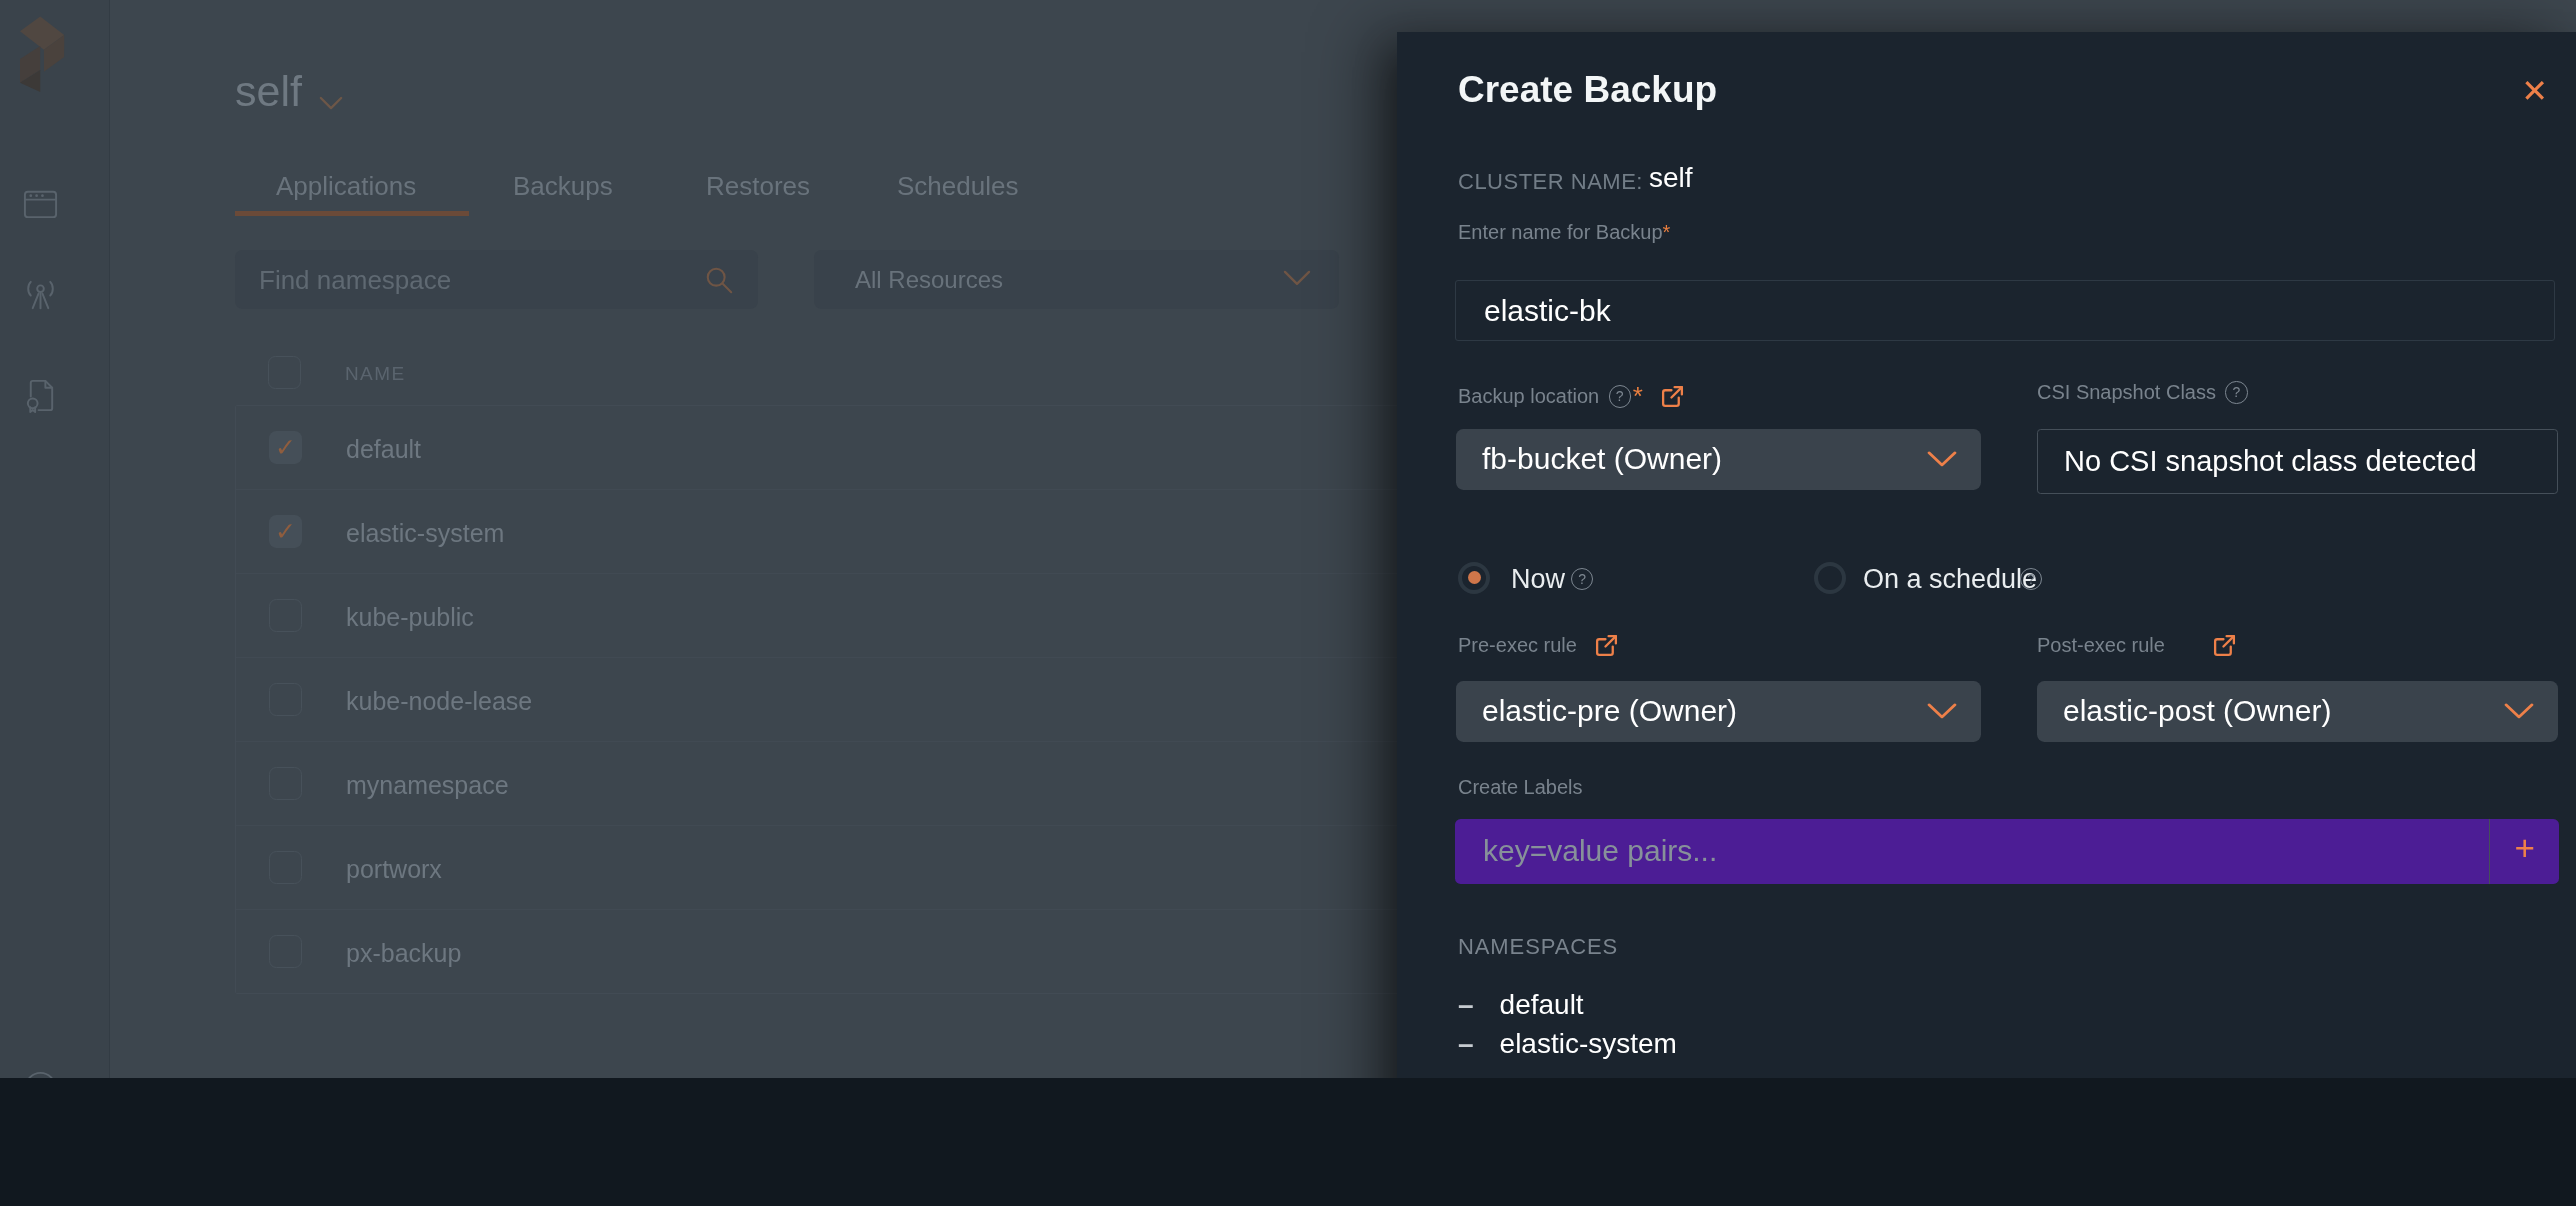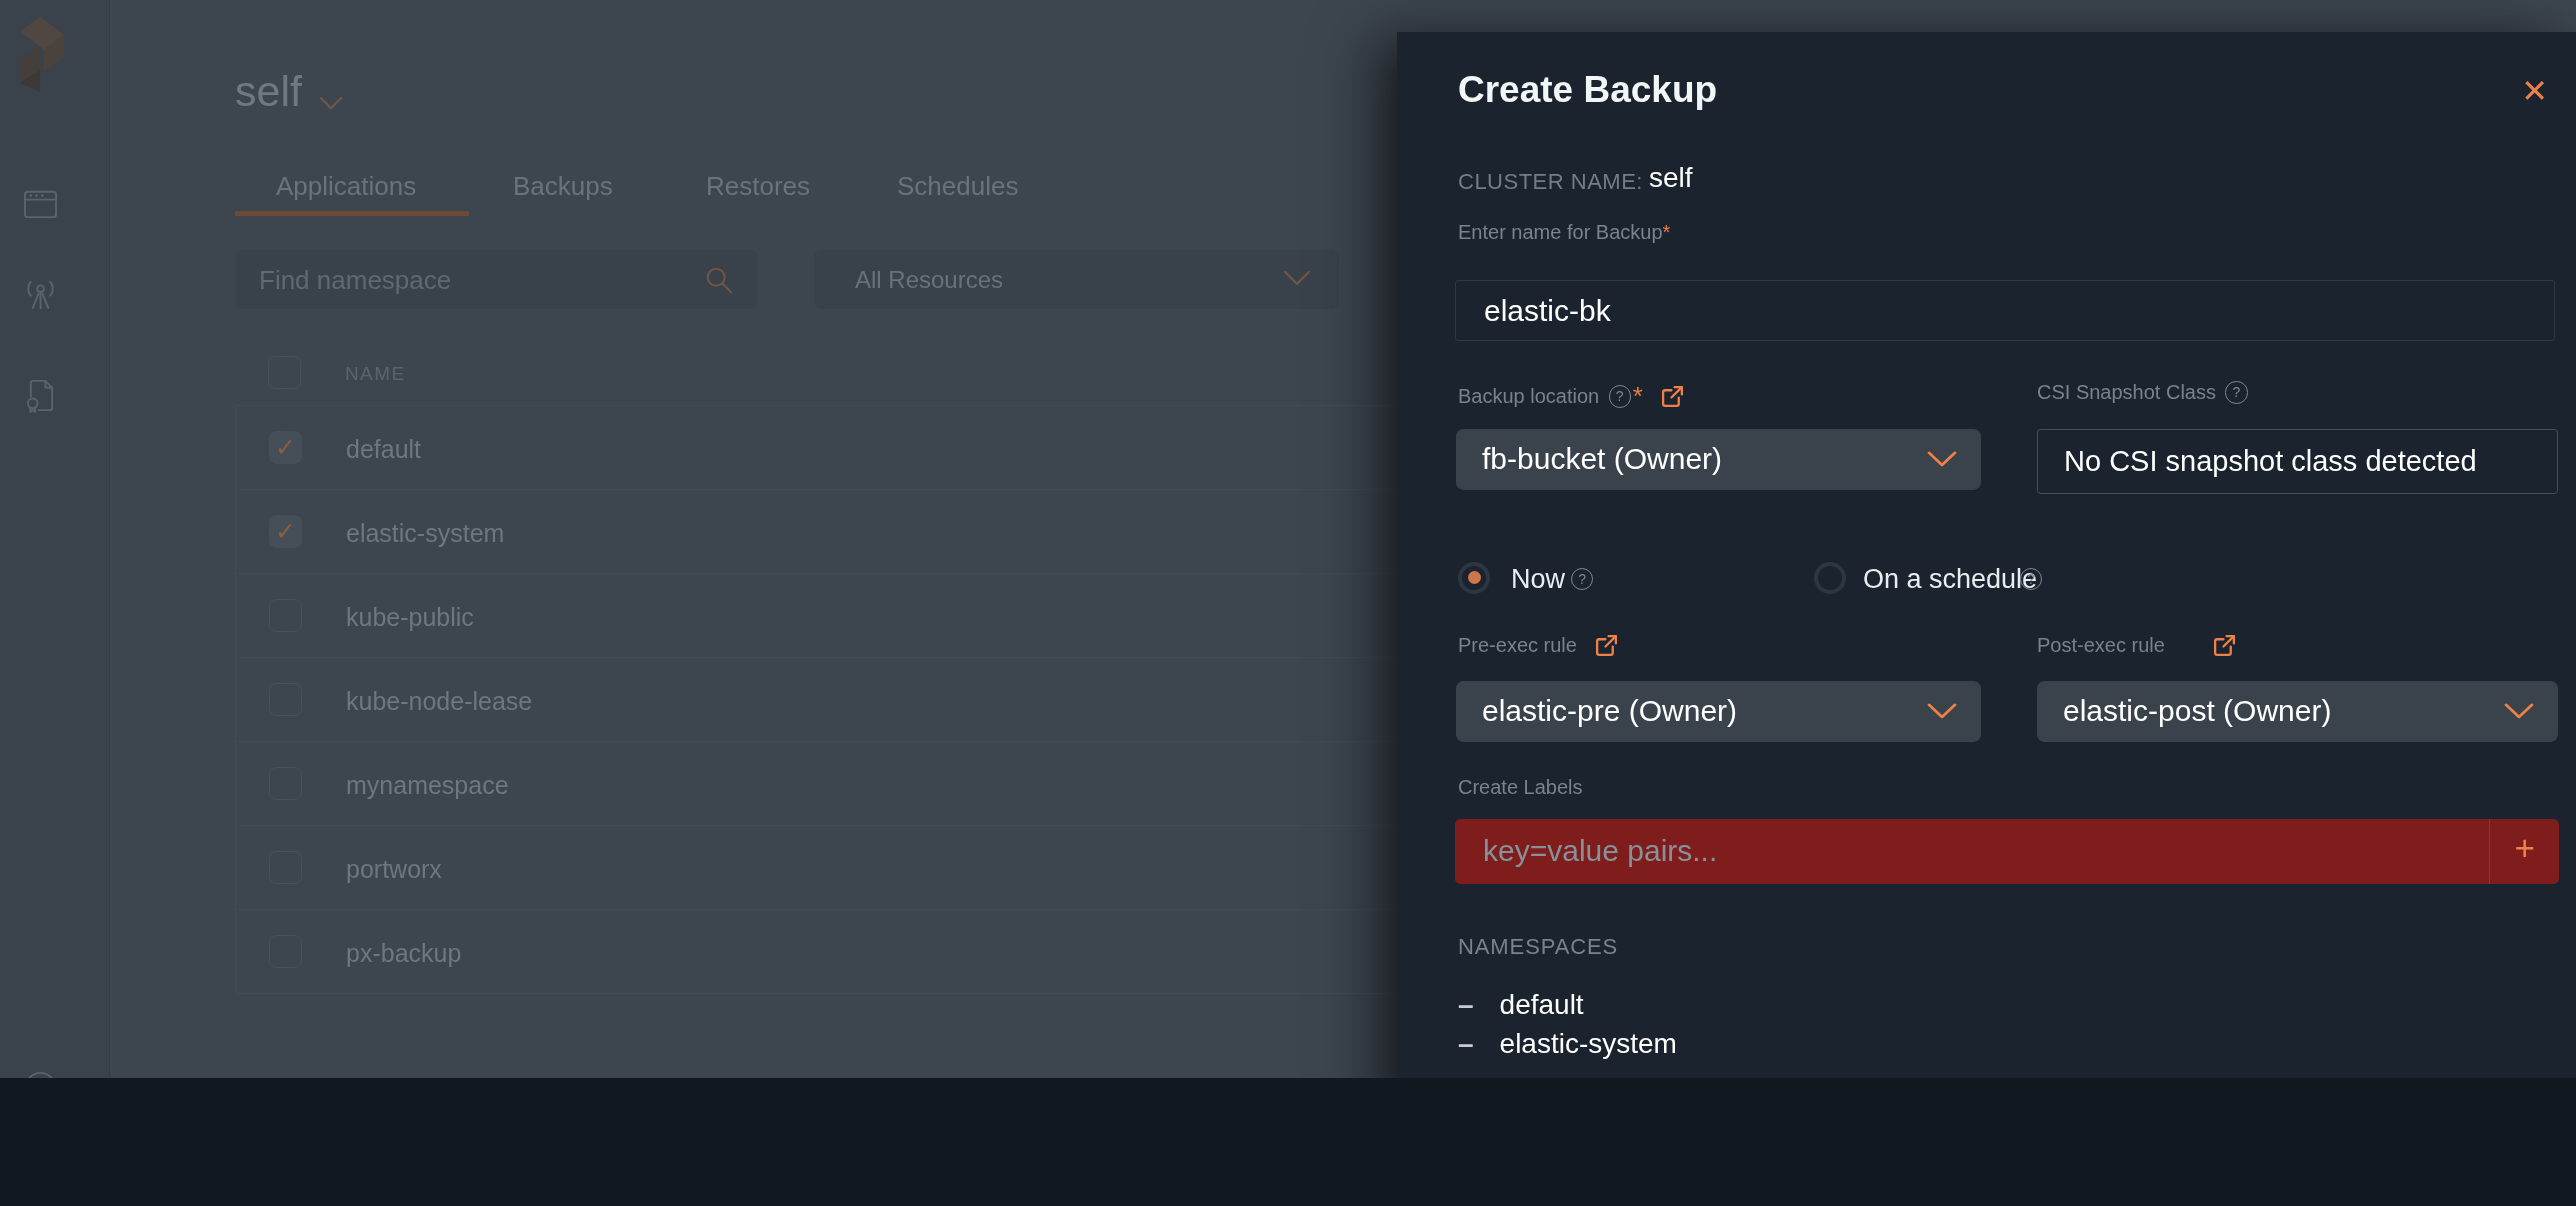--- a/index.html
+++ b/index.html
@@ -57,21 +57,21 @@
   .dd .chev{position:absolute;right:24px;top:22px;width:30px;height:16.7px;color:#ee8049;}
   .chev svg,.title-chevron svg,.mag svg{width:100%;height:100%;stroke:currentColor;fill:none;stroke-linecap:round;stroke-linejoin:round;}
   .csi-box{position:absolute;left:640px;top:397px;width:521px;height:65px;box-sizing:border-box;
     border:0.9px solid #454f59;border-radius:3.7px;}
   .csi-box .val{position:absolute;left:26px;top:15px;font-size:29px;color:#ffffff;}
   .radio{position:absolute;box-sizing:border-box;width:32px;height:32px;border-radius:50%;border:4.6px solid #2c3741;}
   .radio .dot{display:none;}
   .radio.checked .dot{display:block;width:13px;height:13px;border-radius:50%;background:#cf764a;margin:4.6px auto;}
   .radio-label{position:absolute;font-size:27px;color:#e9edef;}
   .q-abs{position:absolute;}
-  .m-input-labels{position:absolute;left:58px;top:787px;width:1104px;height:65px;background:#7f1d1d;border-radius:5.6px;}
+  .m-input-labels{position:absolute;left:58px;top:787px;width:1104px;height:65px;background:#4c1d95;border-radius:5.6px;}
   .m-input-labels .ph{position:absolute;left:28px;top:15px;font-size:30px;color:#87919a;}
   .m-input-labels .divider{position:absolute;right:69px;top:0;width:0.9px;height:65px;background:#46505a;}
   .m-input-labels .plus{position:absolute;right:24px;top:11px;font-size:35px;color:#ee8049;line-height:1;}
   .ns-label{position:absolute;left:61px;top:902px;font-size:22px;color:#79838d;letter-spacing:0.9px;}
   .ns-item{position:absolute;left:61px;font-size:28px;color:#ffffff;}
   .ns-item .dash{color:#c6cbd0;font-weight:bold;margin-right:26px;}
   .btn-cancel{position:absolute;left:887px;top:1113px;font-size:36px;color:#ea8148;cursor:pointer;}
   .btn-create{position:absolute;left:1013px;top:1069px;width:144px;height:62px;border-radius:7.4px;
     background:linear-gradient(135deg,#ec8c51 0%,#d7642d 100%);display:flex;align-items:center;justify-content:center;
     font-size:27px;color:#ffffff;cursor:pointer;}

